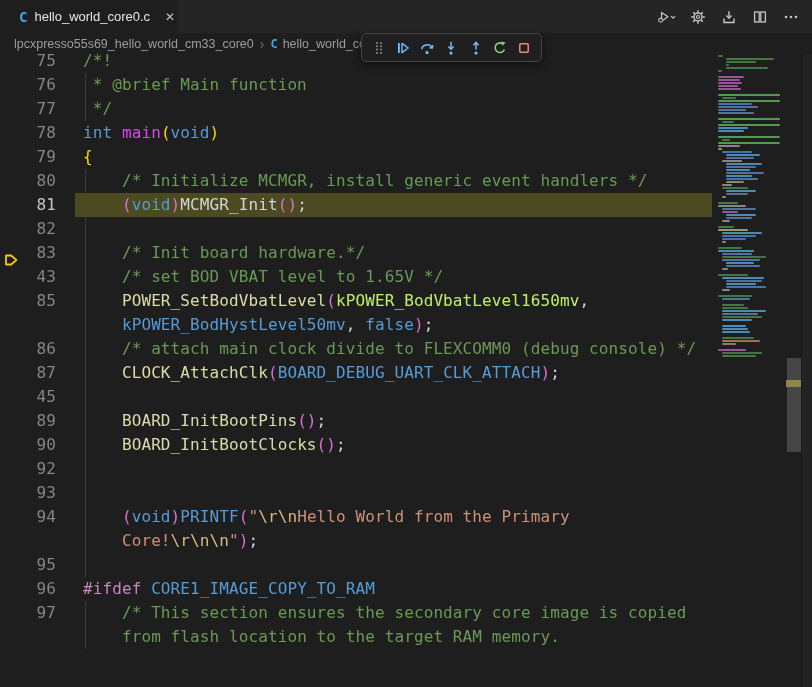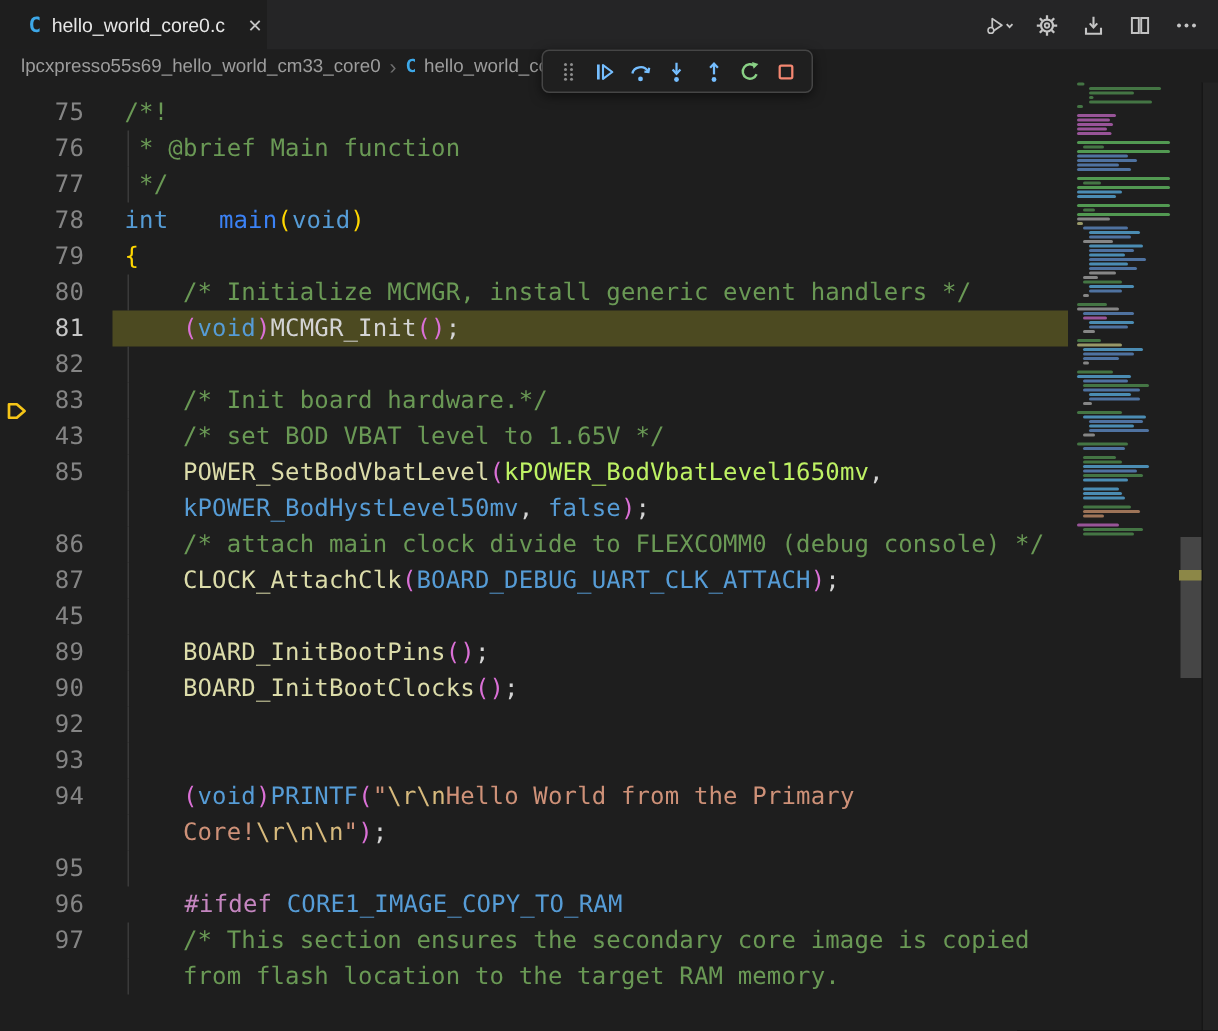--- a/index.html
+++ b/index.html
@@ -26,21 +26,21 @@
   .crumb-sep { color:#6e6e6e; font-size:14px; padding:0 1px; }
   .breadcrumb .file-ic { font-size:12px; }
   
   .dbgbar {
     position:absolute; left:361px; top:33px; width:181px; height:29px; background:#1f1f1f;
     border:1px solid #454545; border-radius:5px; box-shadow:0 2px 8px rgba(0,0,0,0.55);
     display:flex; align-items:center; justify-content:space-between; padding:0 6px; z-index:30;
   }
   .dbtn { width:22px; height:22px; display:flex; align-items:center; justify-content:center; border-radius:4px; cursor:pointer; }
   
-  .editor { position:absolute; left:0; top:55px; width:716px; height:632px; padding-top:8px; cursor:text; }
+  .editor { position:absolute; left:0; top:41px; width:716px; height:632px; padding-top:8px; cursor:text; }
   .code-row { position:relative; height:24px; font-family:"DejaVu Sans Mono", monospace; font-size:16px; letter-spacing:0.1px; }
   .code-row.hl::before { content:""; position:absolute; left:75px; width:637px; top:0; height:24px; background:#4c4a21; }
   .code-row.guide::after { content:""; position:absolute; left:85px; top:0; height:24px; width:1px; background:#3a3a3a; }
   .gutter { position:absolute; left:0; top:0; width:56px; height:24px; text-align:right; line-height:24px; color:#858585; cursor:pointer; }
   .code-row.hl .gutter { color:#c6c6c6; }
   .ctext { position:absolute; left:83px; top:0; line-height:24px; white-space:pre; z-index:2; }
   .dbg-arrow { position:absolute; left:3px; top:211px; z-index:3; }
   
   .minimap { position:absolute; left:716px; top:55px; width:70px; height:632px; background:#1e1e1e; cursor:pointer; }
   .mrow { height:2px; margin-bottom:1px; border-radius:1px; }
@@ -179,21 +179,21 @@
         <div class="code-row guide">
           <div class="gutter">76</div>
           <div class="ctext"><span style="color: rgb(106, 153, 85);"> * @brief Main function</span></div>
         </div>
         <div class="code-row guide">
           <div class="gutter">77</div>
           <div class="ctext"><span style="color: rgb(106, 153, 85);"> */</span></div>
         </div>
         <div class="code-row">
           <div class="gutter">78</div>
-          <div class="ctext"><span style="color: rgb(86, 156, 214);">int</span><span style="color: rgb(212, 212, 212);"> </span><span style="color: #3b82f6; margin-left: 24px;">main</span><span style="color: rgb(255, 215, 0);">(</span><span style="color: rgb(86, 156, 214);">void</span><span style="color: rgb(255, 215, 0);">)</span></div>
+          <div class="ctext"><span style="color: rgb(86, 156, 214);">int</span><span style="color: rgb(212, 212, 212);"> </span><span style="color: #d946ef;">main</span><span style="color: rgb(255, 215, 0);">(</span><span style="color: rgb(86, 156, 214);">void</span><span style="color: rgb(255, 215, 0);">)</span></div>
         </div>
         <div class="code-row">
           <div class="gutter">79</div>
           <div class="ctext"><span style="color: rgb(255, 215, 0);">{</span></div>
         </div>
         <div class="code-row guide">
           <div class="gutter">80</div>
           <div class="ctext"><span style="color: rgb(212, 212, 212);">    </span><span style="color: rgb(106, 153, 85);">/* Initialize MCMGR, install generic event handlers */</span></div>
         </div>
         <div class="code-row hl">
@@ -255,21 +255,21 @@
         <div class="code-row guide">
           <div class="gutter"></div>
           <div class="ctext"><span style="color: rgb(212, 212, 212);">    </span><span style="color: rgb(206, 145, 120);">Core!</span><span style="color: rgb(215, 186, 125);">\r\n\n</span><span style="color: rgb(206, 145, 120);">"</span><span style="color: rgb(218, 112, 214);">)</span><span style="color: rgb(212, 212, 212);">;</span></div>
         </div>
         <div class="code-row guide">
           <div class="gutter">95</div>
           <div class="ctext"></div>
         </div>
         <div class="code-row">
           <div class="gutter">96</div>
-          <div class="ctext"><span style="color: rgb(197, 134, 192); margin-left: 40px;">#ifdef</span><span style="color: rgb(212, 212, 212);"> </span><span style="color: rgb(86, 156, 214);">CORE1_IMAGE_COPY_TO_RAM</span></div>
+          <div class="ctext"><span style="color: rgb(197, 134, 192);">#ifdef</span><span style="color: rgb(212, 212, 212);"> </span><span style="color: rgb(86, 156, 214);">CORE1_IMAGE_COPY_TO_RAM</span></div>
         </div>
         <div class="code-row guide">
           <div class="gutter">97</div>
           <div class="ctext"><span style="color: rgb(212, 212, 212);">    </span><span style="color: rgb(106, 153, 85);">/* This section ensures the secondary core image is copied</span></div>
         </div>
         <div class="code-row guide">
           <div class="gutter"></div>
           <div class="ctext"><span style="color: rgb(212, 212, 212);">    </span><span style="color: rgb(106, 153, 85);">from flash location to the target RAM memory.</span></div>
         </div>
       </div>

